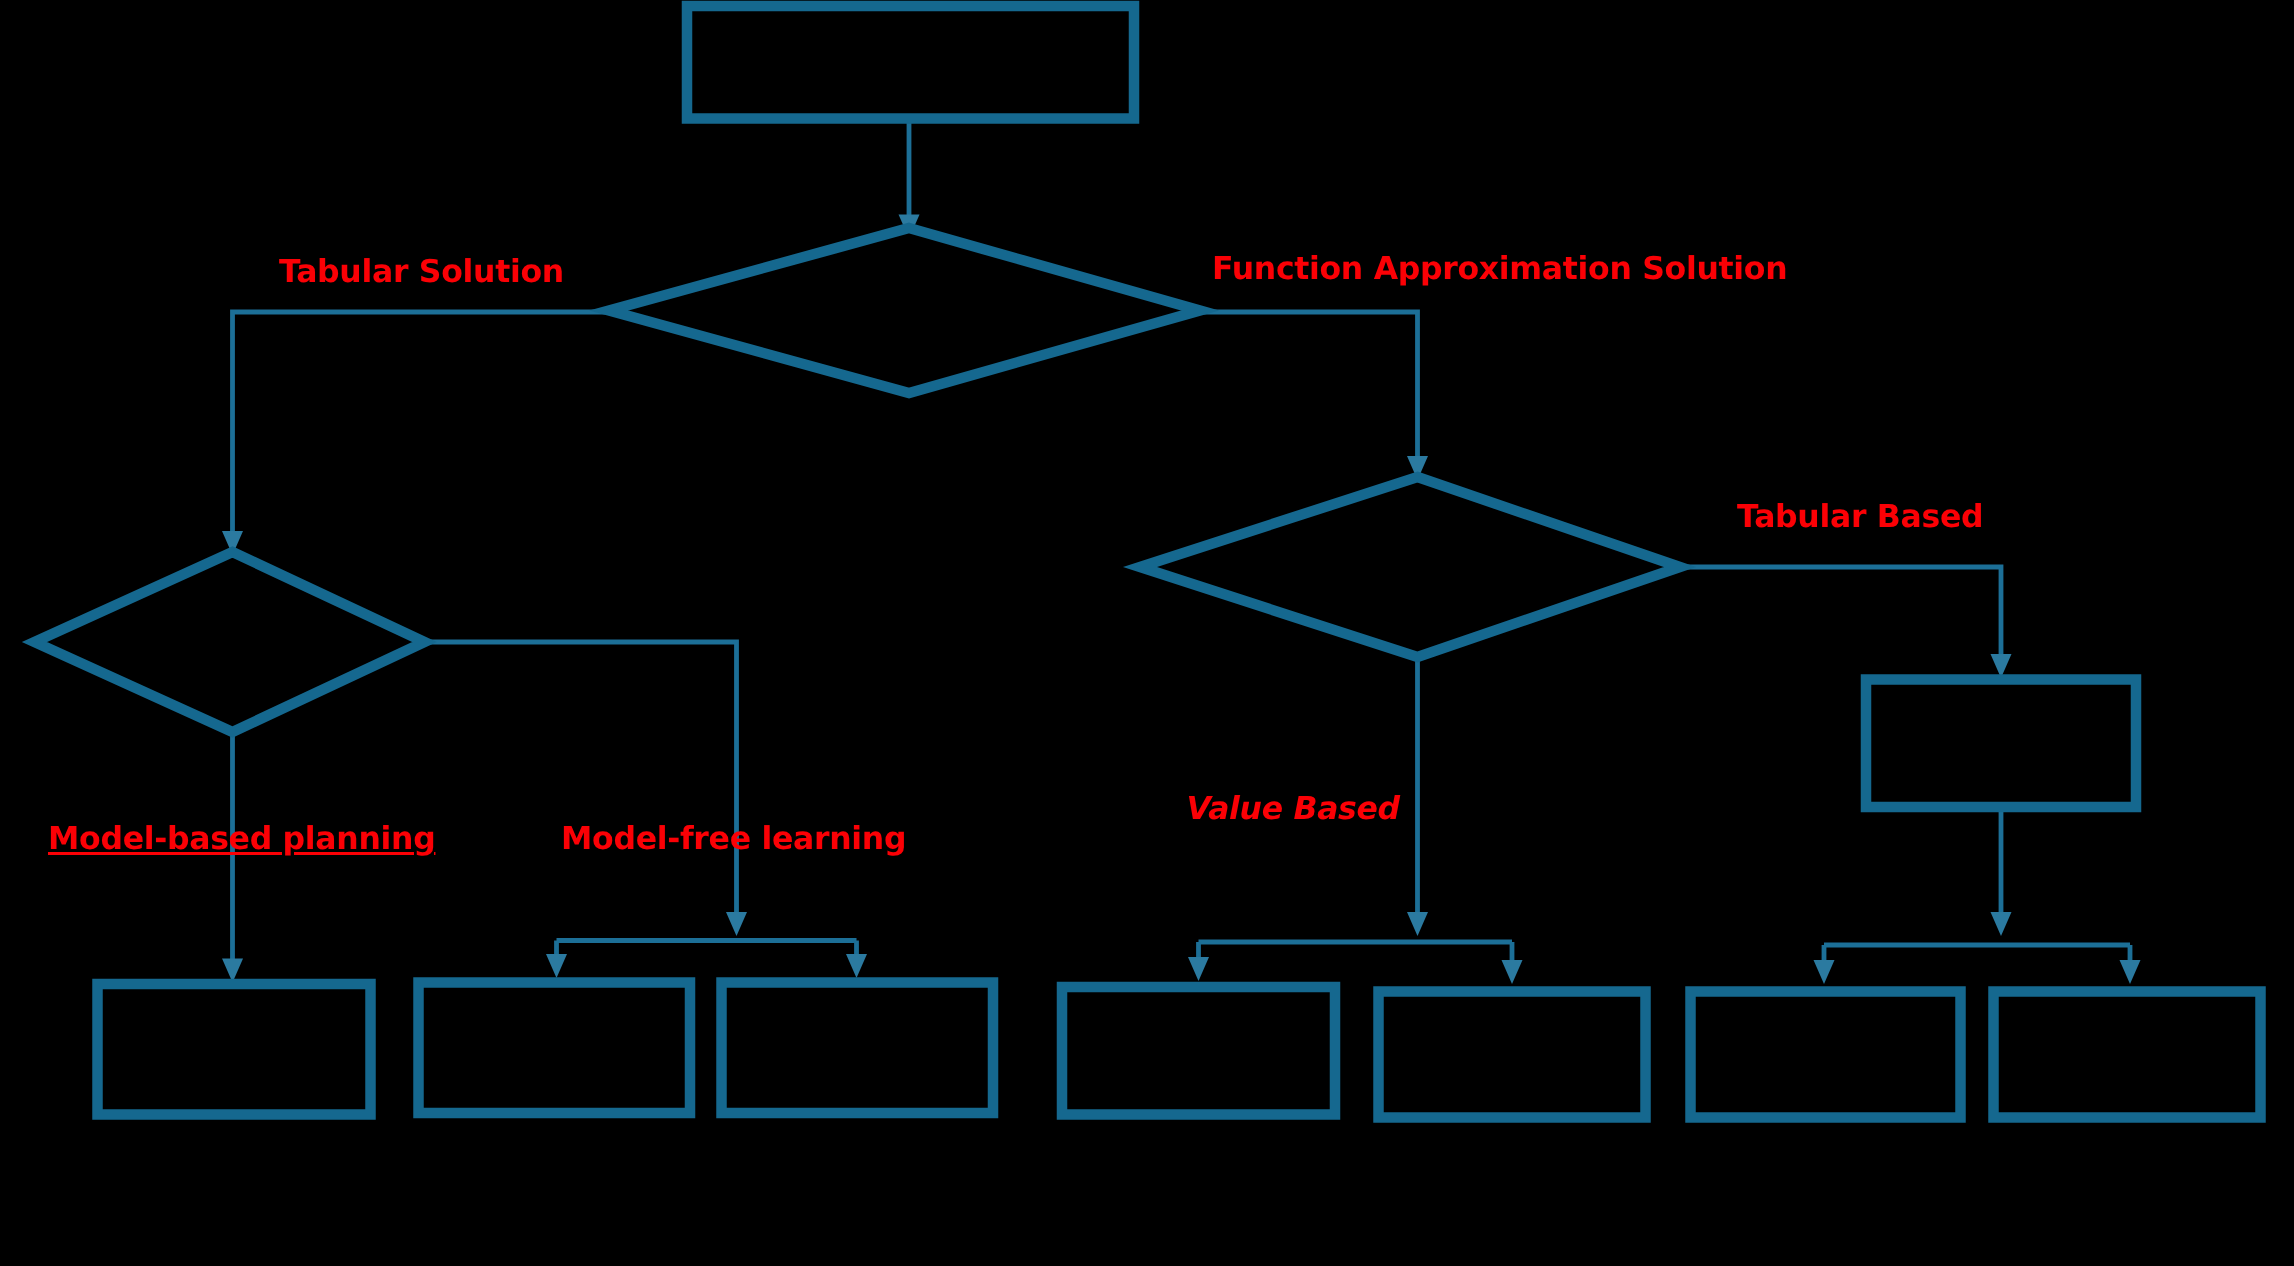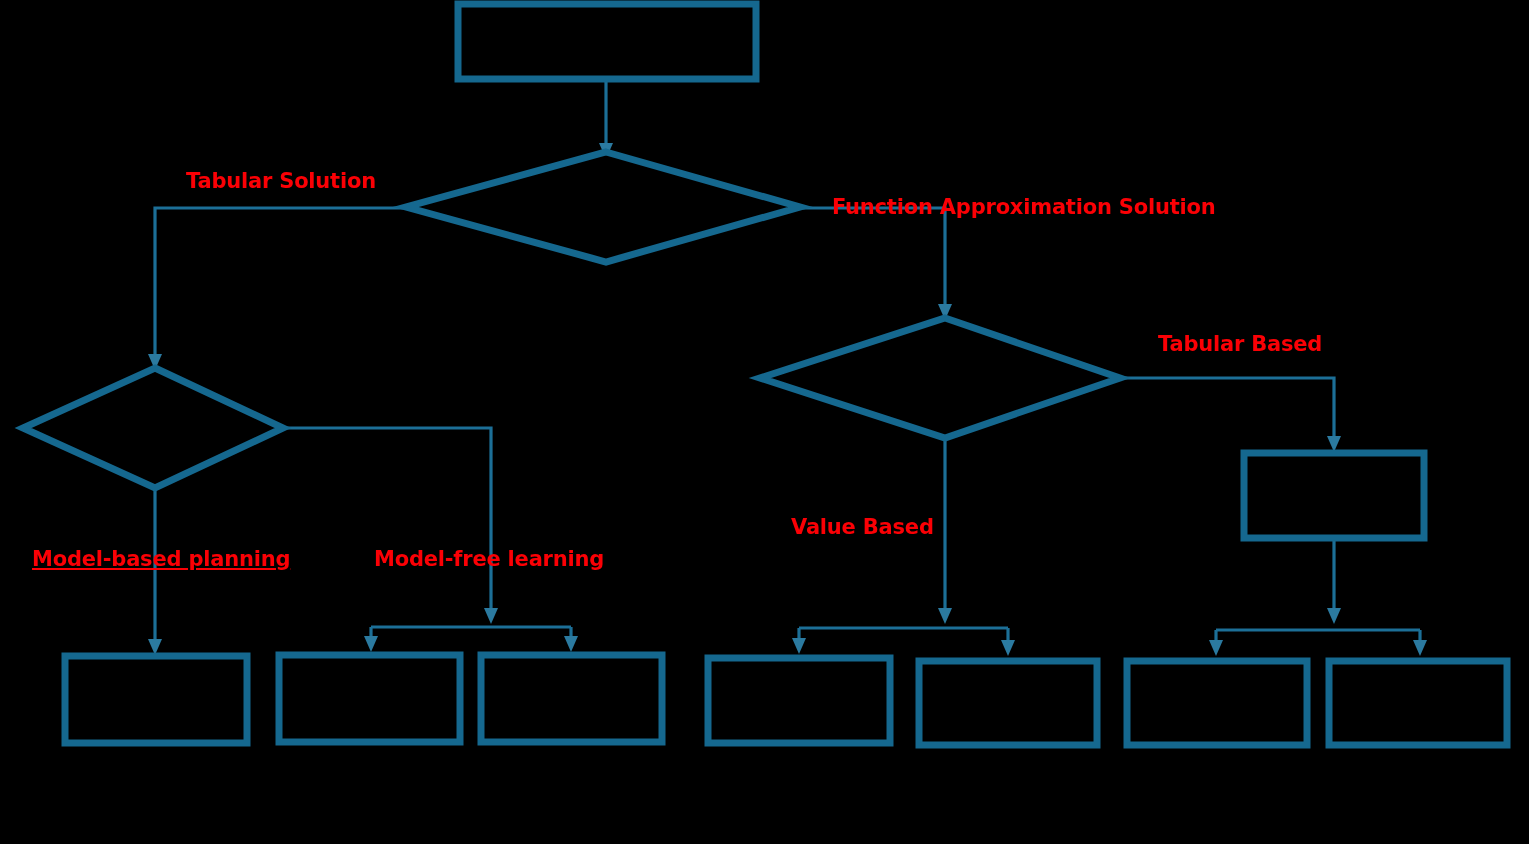--- a/index.html
+++ b/index.html
@@ -145,23 +145,23 @@
     <rect class="node-shape box-shape" x="1127" y="661" width="180" height="84"></rect>
     <text class="node-text" x="1217" y="703"></text>
 
     <rect class="node-shape box-shape" x="1329" y="661" width="178" height="84"></rect>
     <text class="node-text" x="1418" y="703"></text>
 
   </svg>
 
   <div class="edge-label" style="left:186px; top:171px;">Tabular Solution</div>
 
-  <div class="edge-label" style="left:832px; top:169px;margin-top:28px;">Function Approximation Solution</div>
+  <div class="edge-label" style="left:808px; top:169px;">Function Approximation Solution</div>
 
   <div class="edge-label" style="left:1158px; top:334px;">Tabular Based</div>
 
-  <div class="edge-label" style="left:791px; top:517px;">Value Based</div>
+  <div class="edge-label" style="left:791px; top:529px;font-style:italic;">Value Based</div>
 
   <div class="edge-label" style="left:32px; top:549px;text-decoration:underline;">Model-based planning</div>
 
   <div class="edge-label" style="left:374px; top:549px;">Model-free learning</div>
 
 </div>
 
 </body></html>

